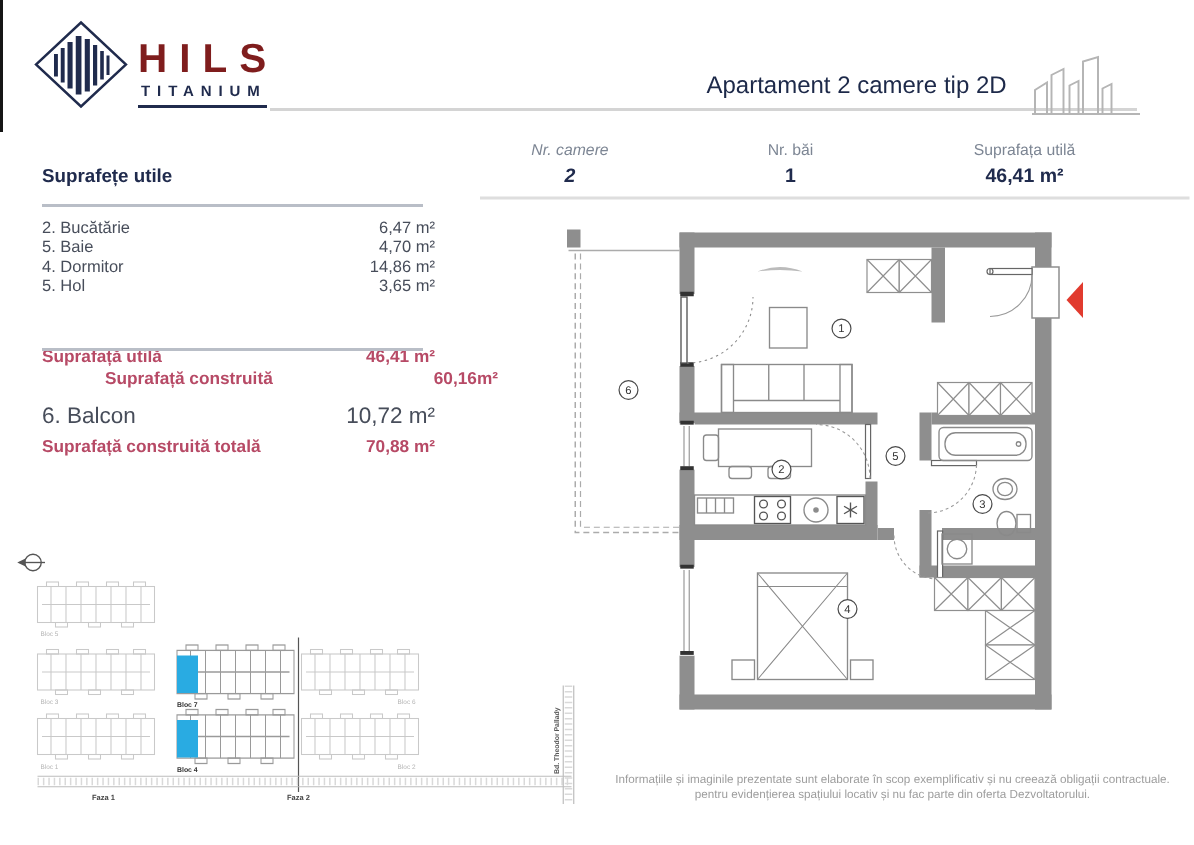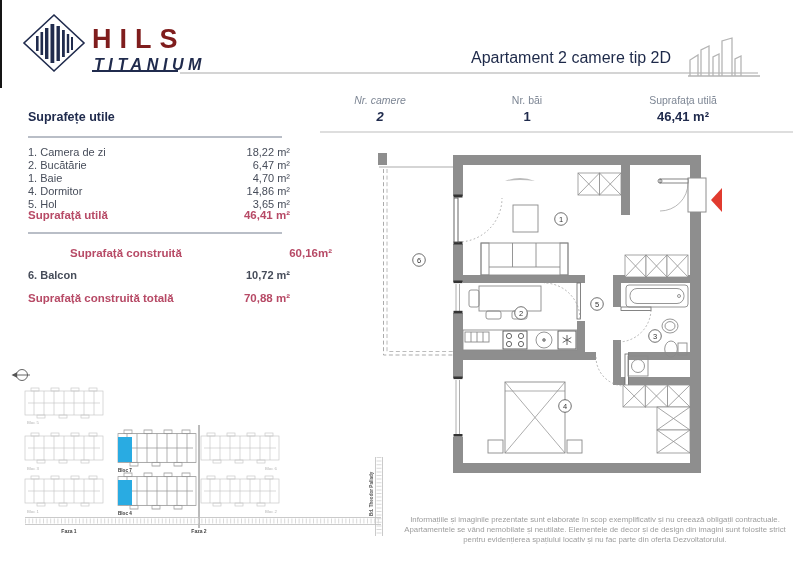--- a/index.html
+++ b/index.html
@@ -1,38 +1,38 @@
 <!DOCTYPE html>
 <html><head>
 <meta charset="utf-8">
 <style>
   html,body{margin:0;padding:0;}
   body{width:796px;height:563px;background:#ffffff;font-family:"Liberation Sans",sans-serif;position:relative;overflow:hidden;}
   .abs{position:absolute;}
   
   .brand-name{left:92px;top:24px;font-size:27px;font-weight:bold;color:#7f1d1d;letter-spacing:8px;}
-  .brand-sub{left:94px;top:56px;font-size:16px;font-weight:bold;color:#202b4d;letter-spacing:4.6px;font-style:italic;}
+  .brand-sub{left:94px;top:56px;font-size:10px;font-weight:bold;color:#202b4d;letter-spacing:4.6px;}
   .brand-underline{left:92px;top:70px;width:86px;height:2px;background:#202b4d;}
   .header-line{left:180px;top:72px;width:578px;height:1.5px;background:#d4d4d4;}
   .edge-sliver{left:0;top:0;width:2px;height:88px;background:#151515;}
   
   .page-title{left:421px;top:49px;width:300px;text-align:center;font-size:16px;font-weight:normal;color:#1d2949;}
   
   .sum-col{top:94px;width:120px;text-align:center;}
   .sum-label{font-size:10.5px;color:#7d8694;}
   .sum-value{font-size:13px;font-weight:bold;color:#202b4d;margin-top:3px;}
   .sum-sep{left:320px;top:131px;width:473px;height:2px;background:#dedede;}
   
   .panel-heading{left:28px;top:110px;font-size:12.5px;font-weight:bold;color:#202b4d;}
   .rule{left:28px;height:1.5px;width:254px;background:#b9bec7;}
   .room-list{left:28px;top:146px;width:262px;}
   .row{display:flex;justify-content:space-between;font-size:11px;color:#474d5a;line-height:12.9px;}
   .trow{left:28px;width:262px;display:flex;justify-content:space-between;font-size:11.5px;font-weight:bold;}
   .red{color:#b74a66;}
-  .dark{color:#474d5a;font-weight:bold;font-size:11px;}
+  .dark{color:#474d5a;font-weight:normal;font-size:15px;}
   
   .disclaimer{left:398px;top:515px;width:394px;text-align:center;font-size:7.8px;line-height:10px;color:#9d9d9d;}
   svg{display:block;}
   svg text{font-family:"Liberation Sans",sans-serif;}
 </style>
 </head>
 <body>
 
 <div class="abs edge-sliver"></div>
 
@@ -75,42 +75,38 @@
   <div class="sum-label">Suprafața utilă</div>
   <div class="sum-value">46,41 m²</div>
 </div>
 <div class="abs sum-sep"></div>
 
 <div class="abs panel-heading">Suprafețe utile</div>
 <div class="abs rule" style="top:136px;"></div>
 
 <div class="abs room-list">
   <div class="row">
-      <span>1. Camera de zi</span>
-      <span>18,22 m²</span>
-    </div>
-  <div class="row">
       <span>2. Bucătărie</span>
       <span>6,47 m²</span>
     </div>
   <div class="row">
-      <span>1. Baie</span>
+      <span>5. Baie</span>
       <span>4,70 m²</span>
     </div>
   <div class="row">
       <span>4. Dormitor</span>
       <span>14,86 m²</span>
     </div>
   <div class="row">
       <span>5. Hol</span>
       <span>3,65 m²</span>
     </div>
 </div>
 
-<div class="abs trow red" style="top:209px;gap:10px;">
+<div class="abs trow red" style="top:232px;gap:10px;">
   <span>Suprafață utilă</span>
   <span>46,41 m²</span>
 </div>
 <div class="abs rule" style="top:232px;"></div>
 <div class="abs trow red" style="top:247px;margin-left:42px;">
   <span>Suprafață construită</span>
   <span>60,16m²</span>
 </div>
 <div class="abs trow dark" style="top:269px;">
   <span>6. Balcon</span>
@@ -385,15 +381,14 @@
   <g font-size="5" font-weight="bold" fill="#444444" text-anchor="middle">
     <text x="61" y="173">Faza 1</text>
     <text x="191" y="173">Faza 2</text>
   </g>
   <text transform="translate(364.5,156) rotate(-90)" font-size="4.6" font-weight="bold" fill="#555555">Bd. Theodor Pallady</text>
 </svg>
 </div>
 
 <div class="abs disclaimer">
   <div>Informațiile și imaginile prezentate sunt elaborate în scop exemplificativ și nu creează obligații contractuale.</div>
-  <div>Apartamentele se vând nemobilate și neutilate. Elementele de decor și de design din imagini sunt folosite strict</div>
   <div>pentru evidențierea spațiului locativ și nu fac parte din oferta Dezvoltatorului.</div>
 </div>
 
 </body></html>

